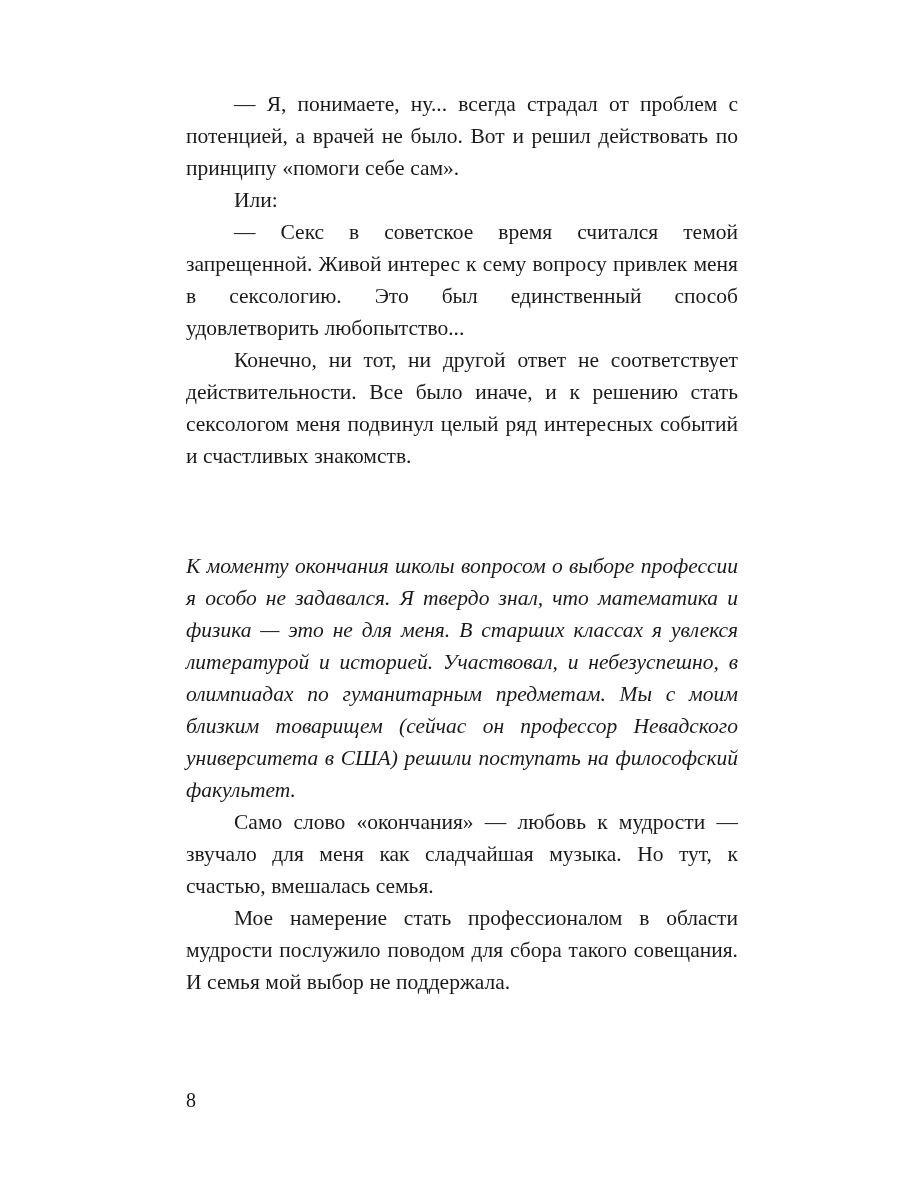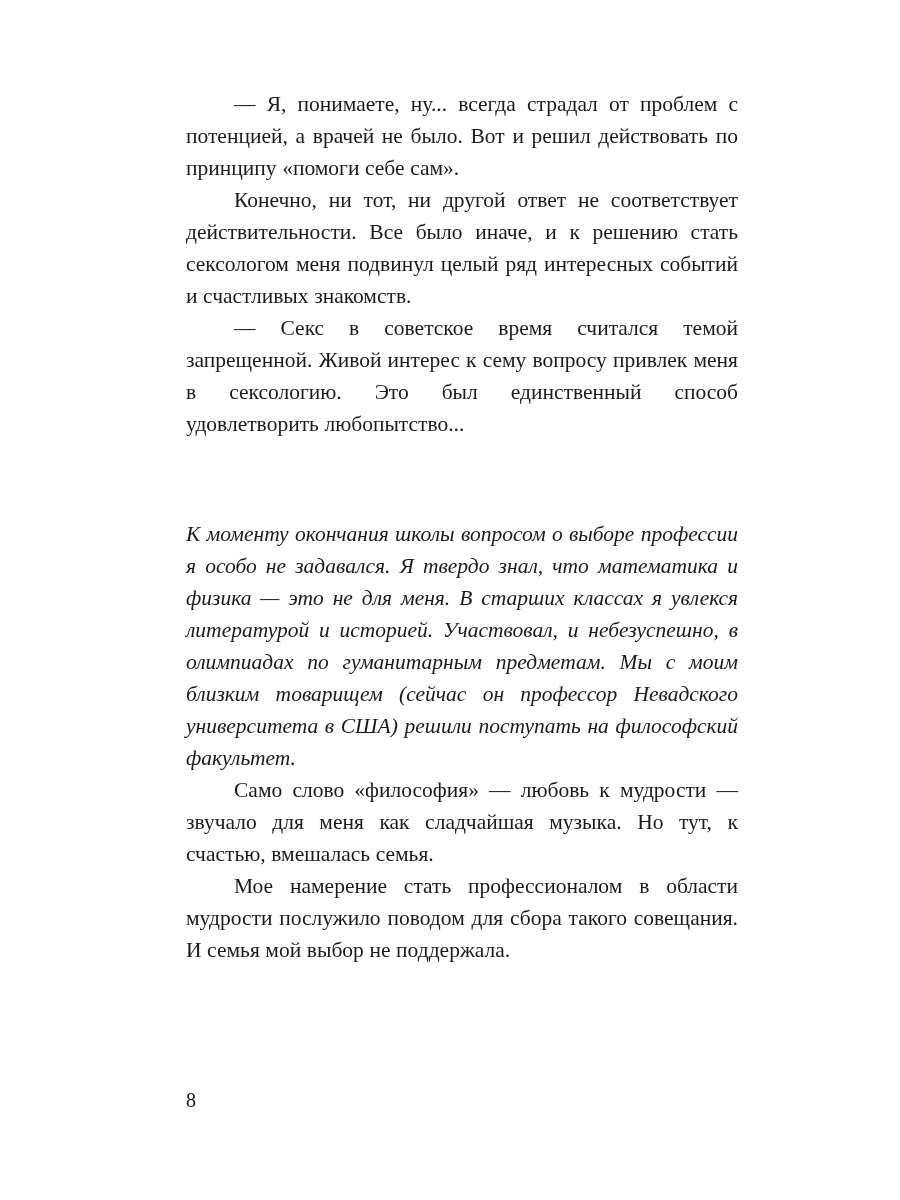--- a/index.html
+++ b/index.html
@@ -68,29 +68,30 @@
 </style>
 </head>
 <body>
 
 <div class="page">
 
   <div class="text-column">
 
     <div>
       <p class="para last-line-natural">— Я, понимаете, ну... всегда страдал от проблем с потенцией, а врачей не было. Вот и решил действовать по принципу «помоги себе сам».</p>
+      <p class="para last-line-natural">Или:</p>
+      <p class="para last-line-natural">— Секс в советское время считался темой запрещенной. Живой интерес к сему вопросу привлек меня в сексологию. Это был единственный способ удовлетворить любопытство...</p>
       <p class="para last-line-natural">Конечно, ни тот, ни другой ответ не соответствует действительности. Все было иначе, и к решению стать сексологом меня подвинул целый ряд интересных событий и счастливых знакомств.</p>
-      <p class="para last-line-natural">— Секс в советское время считался темой запрещенной. Живой интерес к сему вопросу привлек меня в сексологию. Это был единственный способ удовлетворить любопытство...</p>
     </div>
 
     <div class="section-break"></div>
 
     <div>
       <p class="para no-indent last-line-natural">К моменту окончания школы вопросом о выборе профессии я особо не задавался. Я твердо знал, что математика и физика — это не для меня. В старших классах я увлекся литературой и историей. Участвовал, и небезуспешно, в олимпиадах по гуманитарным предметам. Мы с моим близким товарищем (сейчас он профессор Невадского университета в США) решили поступать на философский факультет.</p>
-      <p class="para last-line-natural">Само слово «философия» — любовь к мудрости — звучало для меня как сладчайшая музыка. Но тут, к счастью, вмешалась семья.</p>
+      <p class="para last-line-natural">Само слово «окончания» — любовь к мудрости — звучало для меня как сладчайшая музыка. Но тут, к счастью, вмешалась семья.</p>
       <p class="para last-line-natural">Мое намерение стать профессионалом в области мудрости послужило поводом для сбора такого совещания. И семья мой выбор не поддержала.</p>
     </div>
 
   </div>
 
   <div class="page-number">8</div>
 
 </div>
 
 </body></html>

